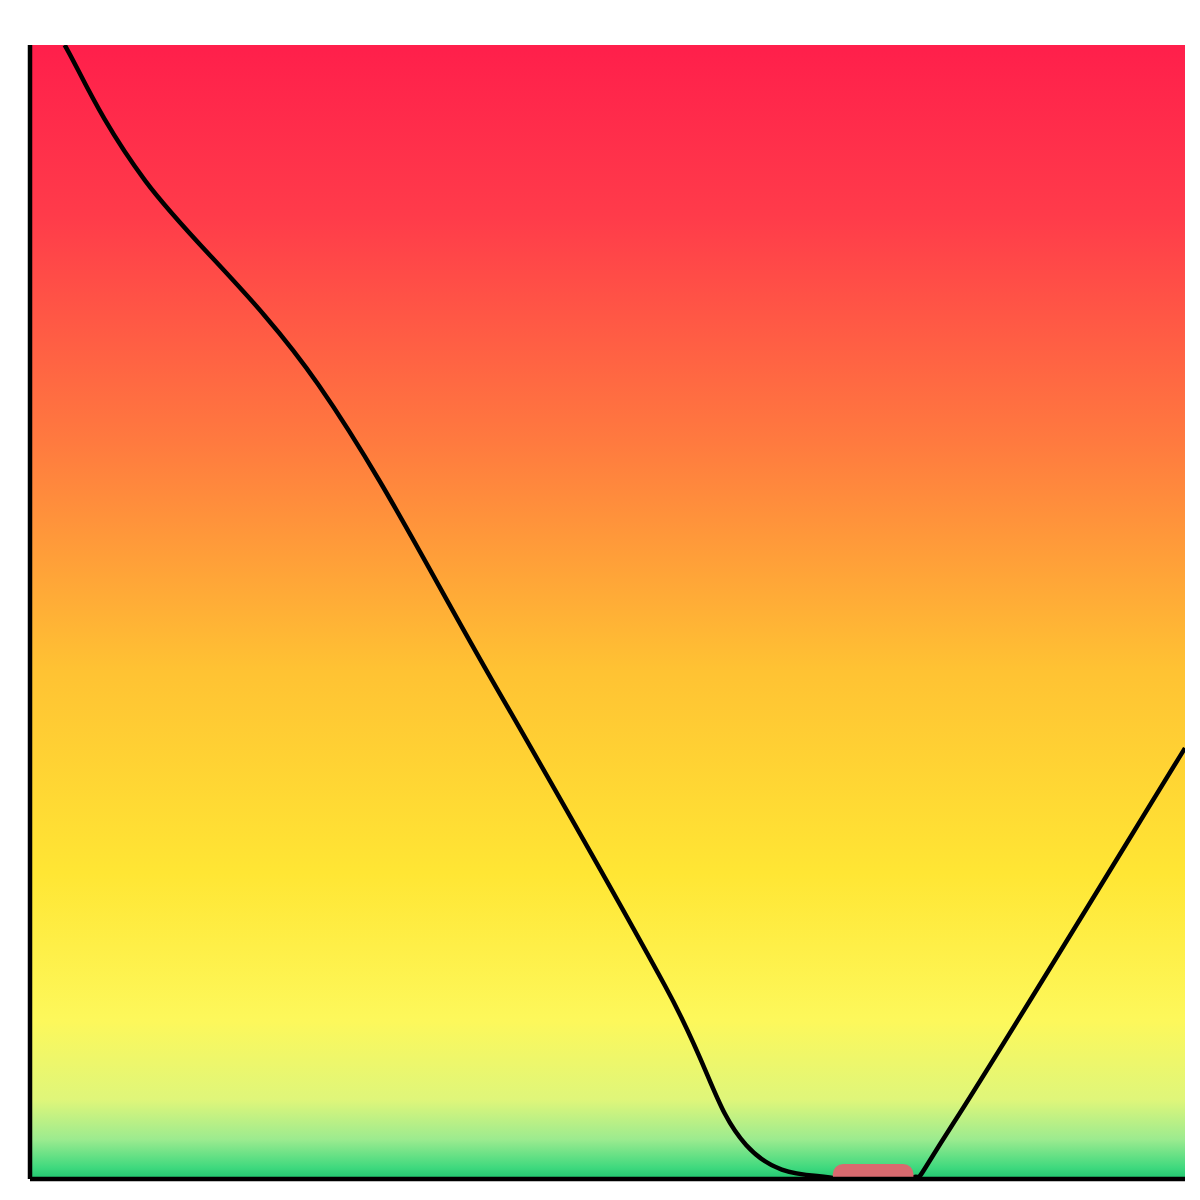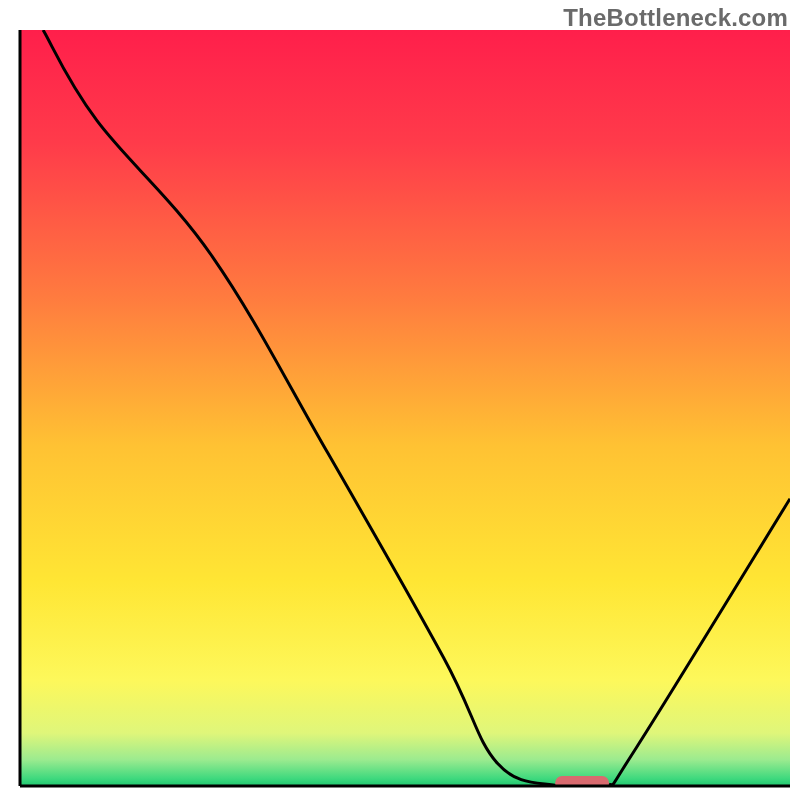--- a/index.html
+++ b/index.html
@@ -27,21 +27,20 @@
   svg {
     position: absolute;
     top: 0;
     left: 0;
   }
 </style>
 </head>
 <body>
 
 <div class="container">
-  <div class="watermark">TheBottleneck.com</div>
 
   <svg id="chart-svg" width="800" height="800">
     <defs>
       <linearGradient id="bg-grad" x1="0" y1="0" x2="0" y2="1">
           <stop offset="0%" stop-color="#ff1f4b"></stop>
           <stop offset="15%" stop-color="#ff3b4a"></stop>
           <stop offset="35%" stop-color="#ff7a3f"></stop>
           <stop offset="55.00000000000001%" stop-color="#ffc233"></stop>
           <stop offset="73%" stop-color="#ffe634"></stop>
           <stop offset="86%" stop-color="#fdf85b"></stop>

